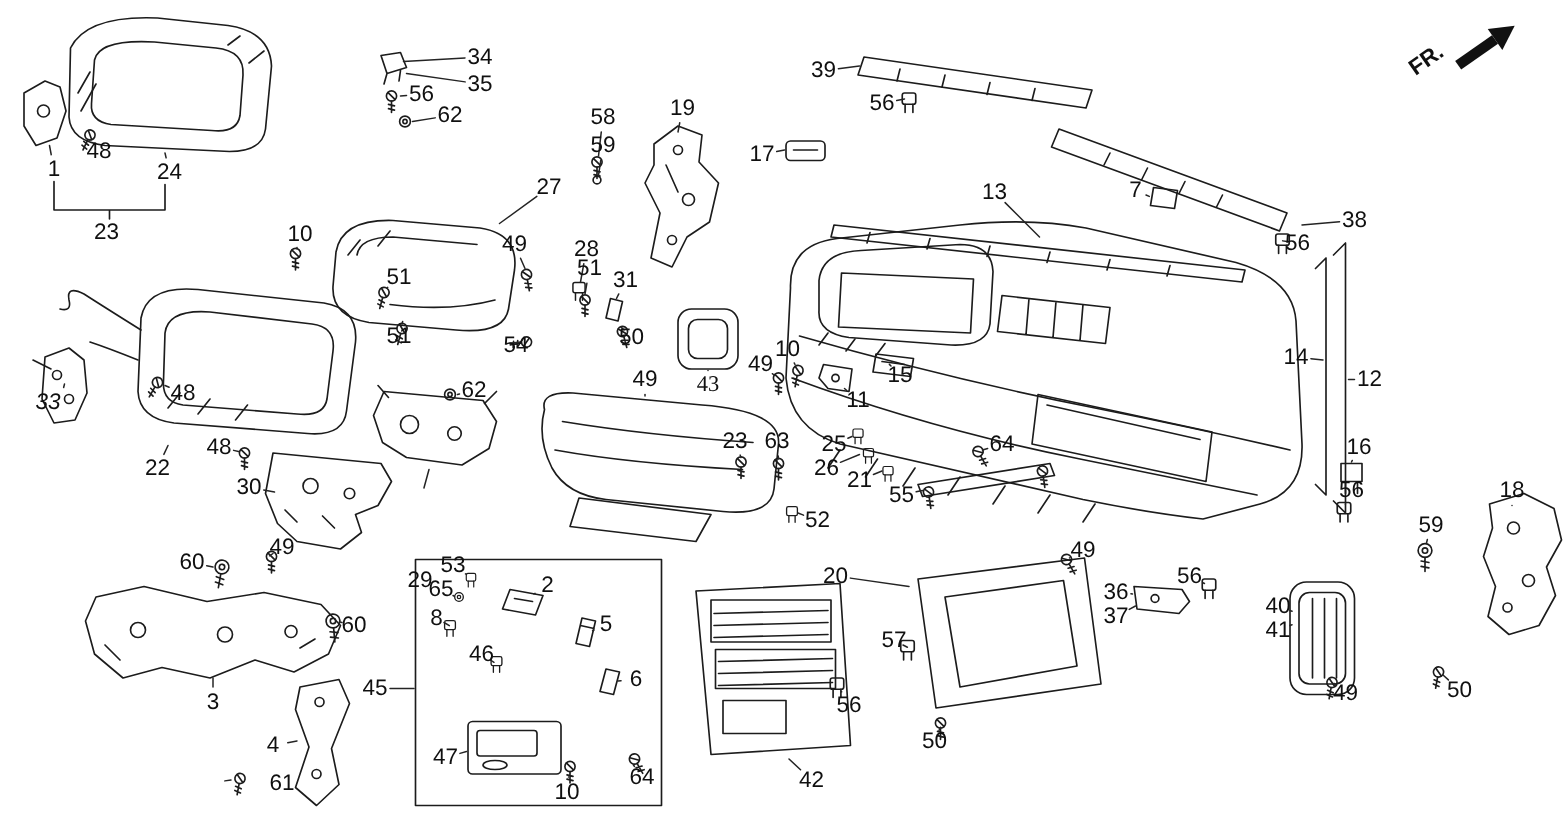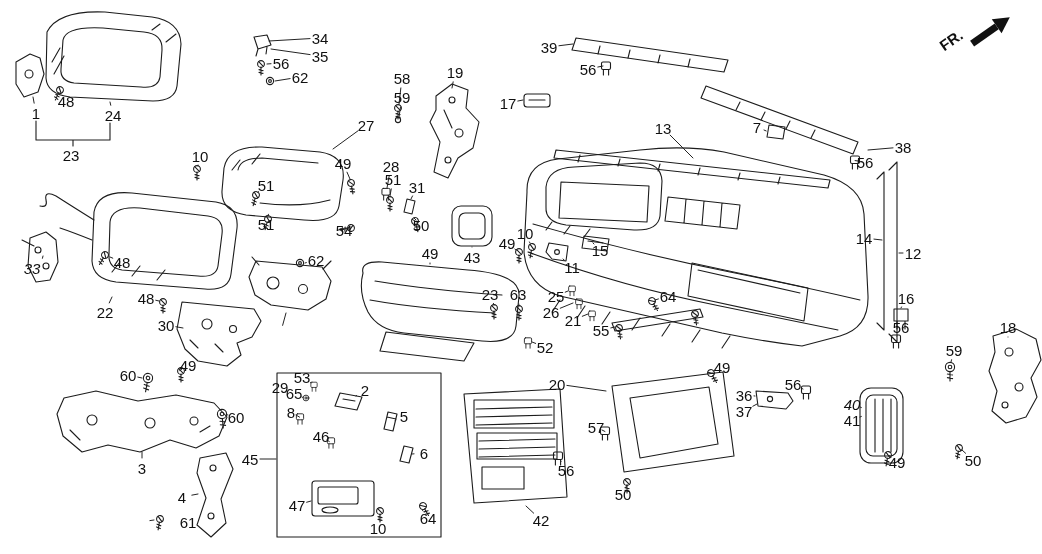--- a/index.html
+++ b/index.html
@@ -380,21 +380,21 @@
       <div class="callout" style="left: 366px; top: 125px;">27</div>
       <div class="callout" style="left: 200px; top: 156px;">10</div>
       <div class="callout" style="left: 343px; top: 163px;">49</div>
       <div class="callout" style="left: 391px; top: 166px;">28</div>
       <div class="callout" style="left: 393px; top: 179px;">51</div>
       <div class="callout" style="left: 417px; top: 187px;">31</div>
       <div class="callout" style="left: 266px; top: 185px;">51</div>
       <div class="callout" style="left: 266px; top: 224px;">51</div>
       <div class="callout" style="left: 344px; top: 230px;">54</div>
       <div class="callout" style="left: 421px; top: 225px;">50</div>
-      <div class="callout" style="left: 472px; top: 257px;">43</div>
+      <div class="callout" style="left: 472px; top: 257px; font-family: Liberation Serif, serif;">43</div>
       <div class="callout" style="left: 507px; top: 243px;">49</div>
       <div class="callout" style="left: 525px; top: 233px;">10</div>
       <div class="callout" style="left: 600px; top: 250px;">15</div>
       <div class="callout" style="left: 572px; top: 267px;">11</div>
       <div class="callout" style="left: 556px; top: 296px;">25</div>
       <div class="callout" style="left: 551px; top: 312px;">26</div>
       <div class="callout" style="left: 573px; top: 320px;">21</div>
       <div class="callout" style="left: 490px; top: 294px;">23</div>
       <div class="callout" style="left: 518px; top: 294px;">63</div>
       <div class="callout" style="left: 668px; top: 296px;">64</div>
@@ -431,21 +431,21 @@
       <div class="callout" style="left: 428px; top: 518px;">64</div>
       <div class="callout" style="left: 557px; top: 384px;">20</div>
       <div class="callout" style="left: 722px; top: 367px;">49</div>
       <div class="callout" style="left: 744px; top: 395px;">36</div>
       <div class="callout" style="left: 744px; top: 411px;">37</div>
       <div class="callout" style="left: 793px; top: 384px;">56</div>
       <div class="callout" style="left: 596px; top: 427px;">57</div>
       <div class="callout" style="left: 566px; top: 470px;">56</div>
       <div class="callout" style="left: 623px; top: 494px;">50</div>
       <div class="callout" style="left: 541px; top: 520px;">42</div>
-      <div class="callout" style="left: 852px; top: 404px; font-style: italic;">40</div>
+      <div class="callout" style="left: 852px; top: 404px;">40</div>
       <div class="callout" style="left: 852px; top: 420px;">41</div>
       <div class="callout" style="left: 954px; top: 350px;">59</div>
       <div class="callout" style="left: 1008px; top: 327px;">18</div>
       <div class="callout" style="left: 897px; top: 462px;">49</div>
       <div class="callout" style="left: 973px; top: 460px;">50</div>
     </div>
 
   <div class="fr-label">FR.</div>
 </div>
 

